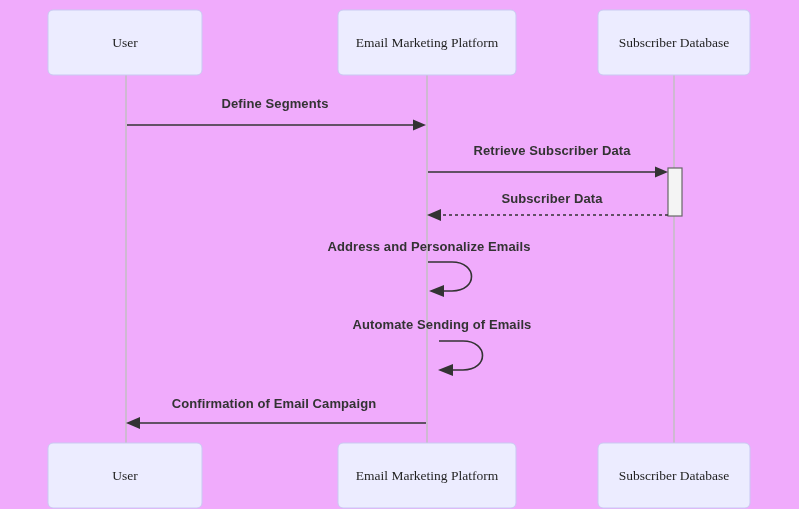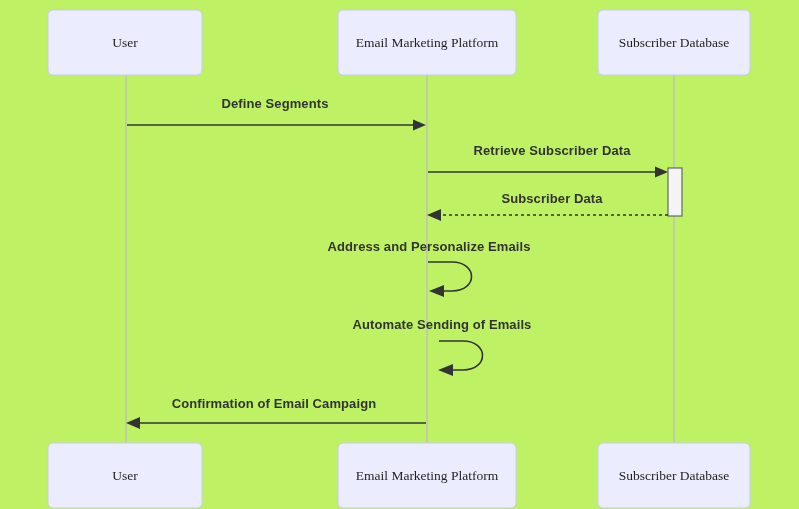--- a/index.html
+++ b/index.html
@@ -8,21 +8,21 @@
     padding: 0;
     background: #ffffff;
   }
   body {
     font-family: "Liberation Sans", sans-serif;
   }
   #diagram-canvas {
     position: relative;
     width: 799px;
     height: 509px;
-    background: #bef264;
+    background: #f0abfc;
     overflow: hidden;
   }
   #diagram-svg {
     position: absolute;
     left: 0;
     top: 0;
     width: 799px;
     height: 509px;
     display: block;
   }

